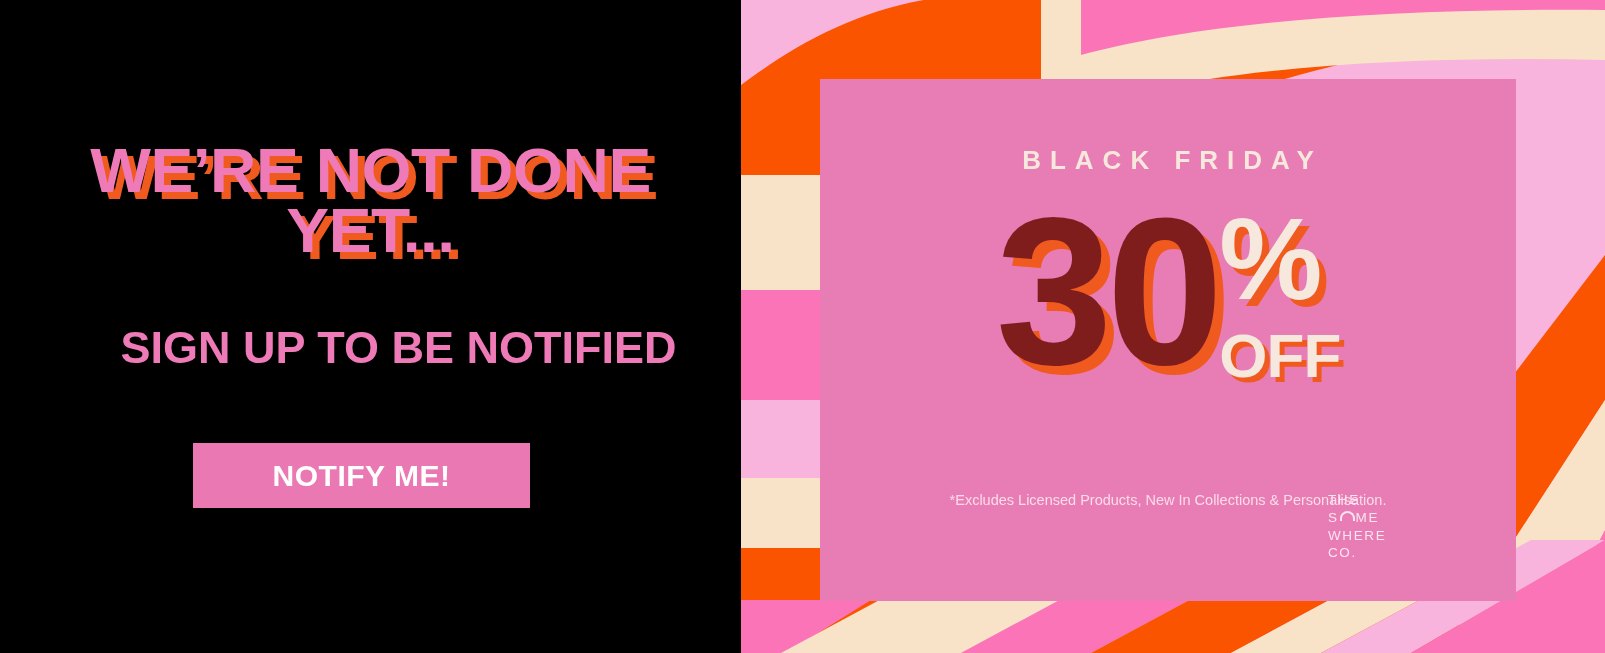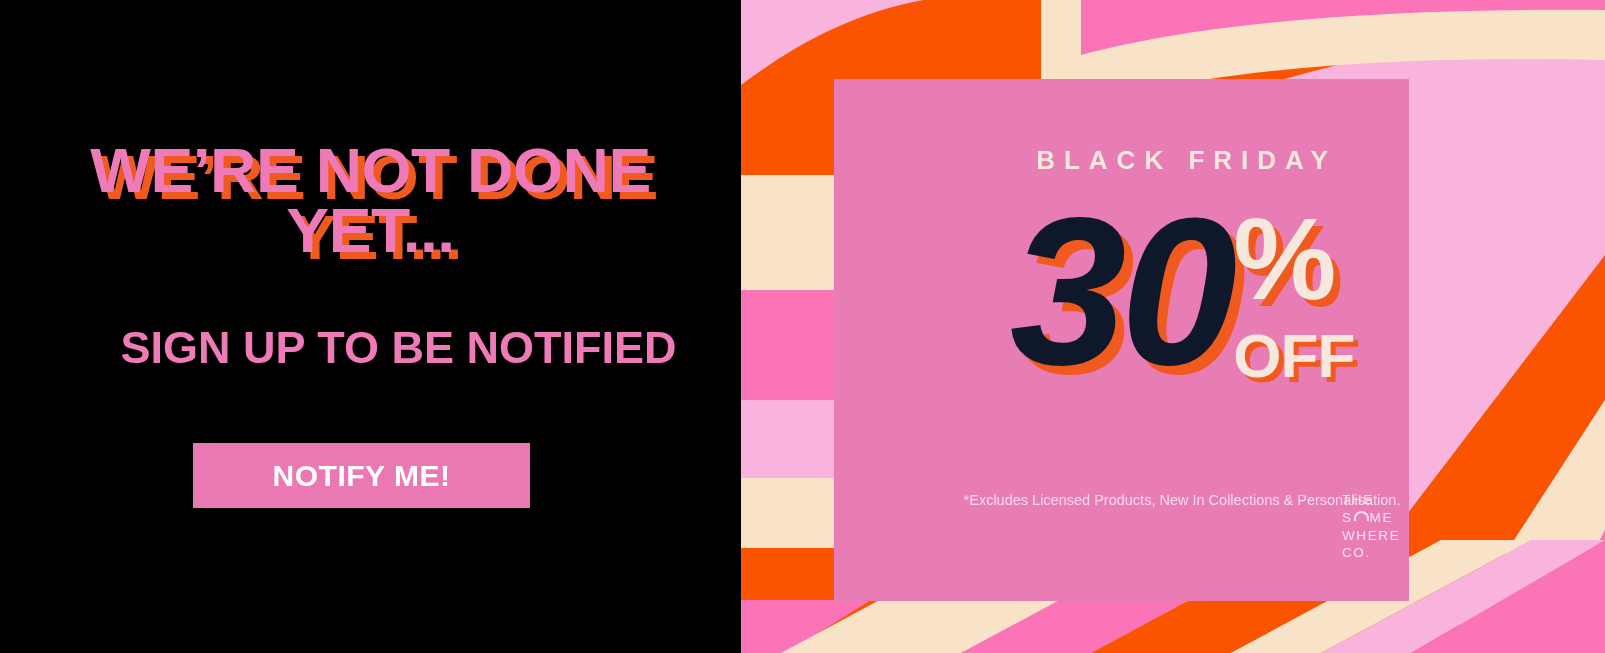--- a/index.html
+++ b/index.html
@@ -102,23 +102,23 @@
   .stripes {
     position: absolute;
     inset: 0;
     width: 864px;
     height: 653px;
   }
 
   
   .promo-card {
     position: absolute;
-    left: 93px;
+    left: 79px;
     top: 79px;
-    width: 575px;
+    width: 696px;
     height: 522px;
     background: #e87cb4;
     overflow: hidden;
   }
 
   .bf-label {
     position: absolute;
     left: 0;
     top: 66px;
     width: 696px;
@@ -138,27 +138,26 @@
     width: 696px;
     text-align: center;
     white-space: nowrap;
     line-height: 1;
   }
 
   .big-num {
     display: inline-block;
     font-size: 210px;
     font-weight: bold;
-    color: #0f172a;
+    color: #7f1d1d;
     text-shadow: 9px 9px 0 #f05a1e;
     letter-spacing: -6px;
     font-family: "Liberation Sans", sans-serif;
     vertical-align: bottom;
     line-height: 0.92;
-    font-style: italic;
   }
 
   .pct-stack {
     display: inline-block;
     vertical-align: bottom;
     text-align: left;
     line-height: 1;
     margin-left: 2px;
     padding-bottom: 2px;
   }

